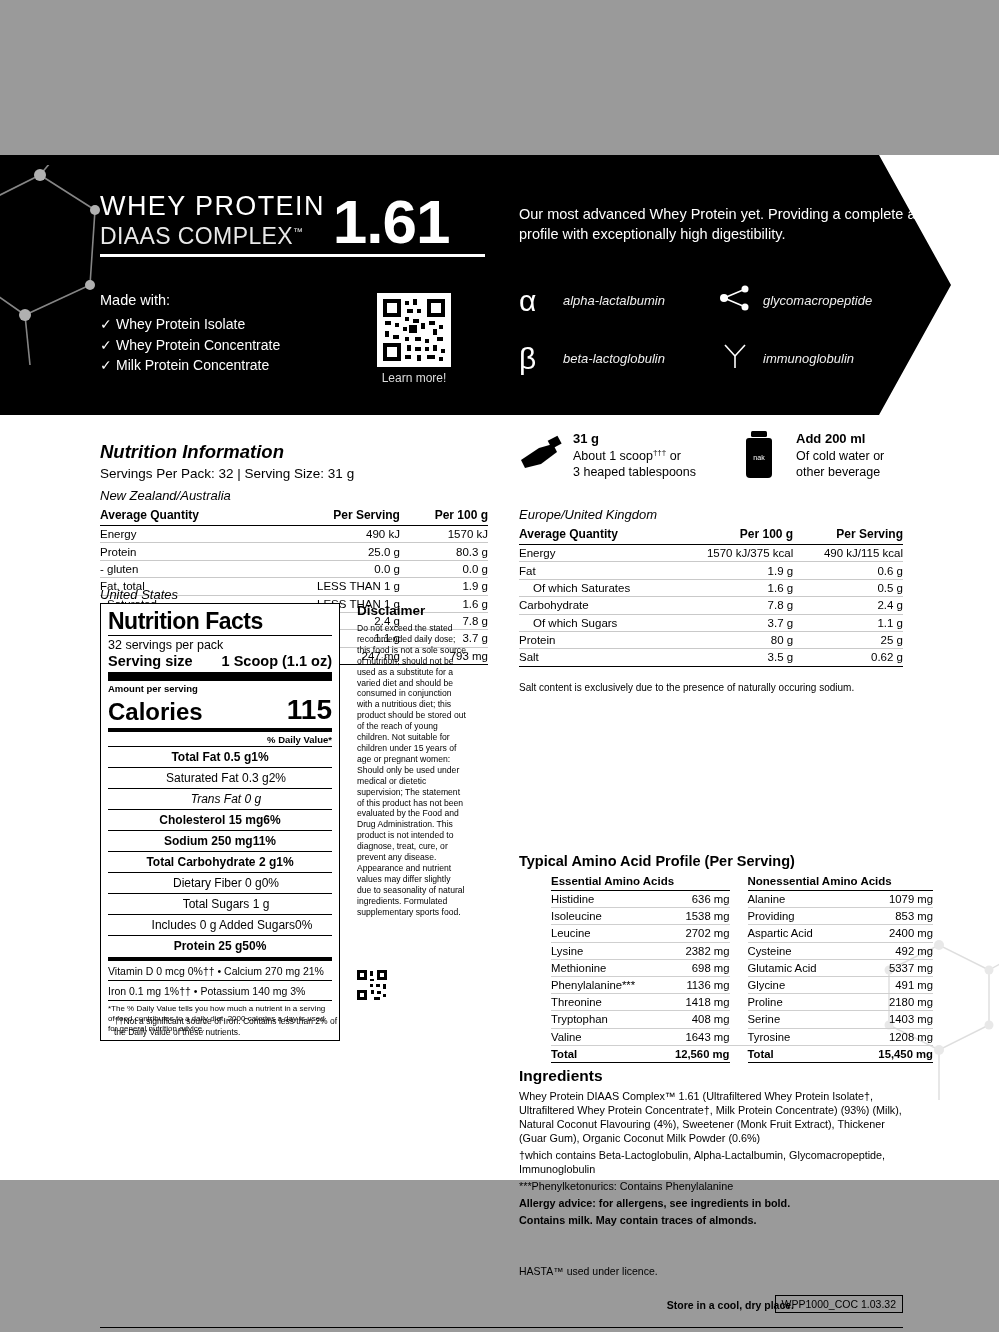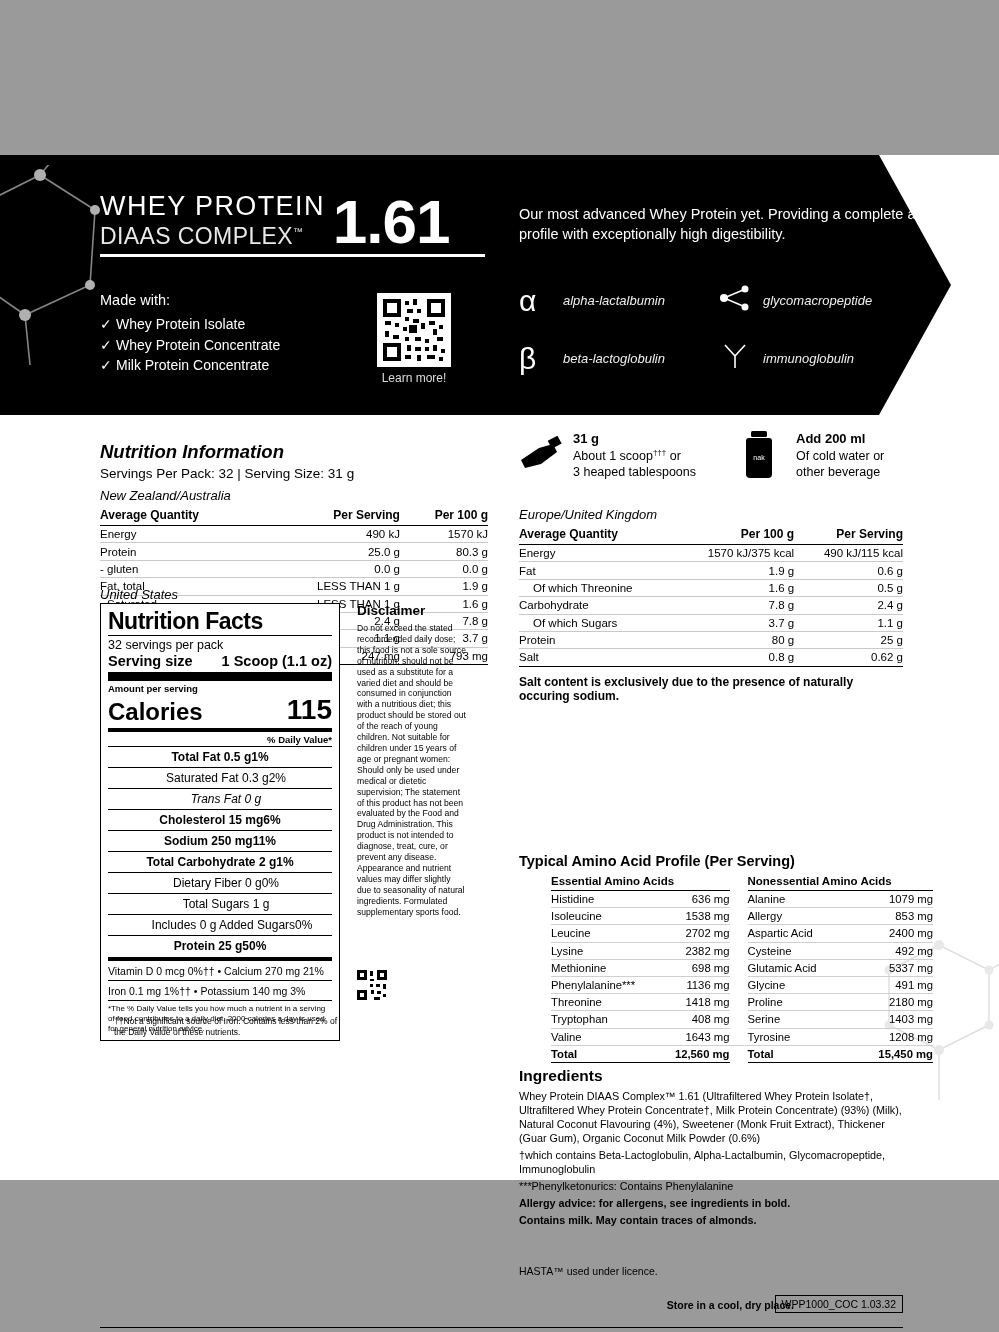--- a/index.html
+++ b/index.html
@@ -93,21 +93,21 @@
   .ntab .cap { font-style: italic; font-size: 13px; margin-bottom: 3px; }
   table.nt { border-collapse: collapse; width: 100%; }
   table.nt th {
     font-weight: 700; font-size: 12px; text-align: right; padding: 2px 0 3px 0;
     border-bottom: 1.6px solid #000;
   }
   table.nt th.l { text-align: left; }
   table.nt td { padding: 2.2px 0; text-align: right; border-bottom: .7px solid #c9c9c9; }
   table.nt td.l { text-align: left; }
   table.nt tr.last td { border-bottom: 1.6px solid #000; }
-  .foot-note { font-size: 12px; margin-top: 8px; font-weight: bold; }
+  .foot-note { font-size: 10px; margin-top: 15px; }
 
   
   .nf {
     position: absolute; left: 100px; top: 445px; width: 240px;
     border: 1.6px solid #000; padding: 5px 7px 6px 7px; background: #fff;
   }
   .nf .nf-title { font-size: 23px; font-weight: 700; letter-spacing: -.5px; line-height: 1.05; }
   .nf .nf-servings { font-size: 12.5px; margin-top: 2px; }
   .nf .nf-size { font-size: 14.5px; font-weight: 700; display: flex; justify-content: space-between; margin-top: 1px; }
   .rule-thick { border-top: 9px solid #000; margin: 3px 0 2px; }
@@ -415,42 +415,42 @@
               <td class="l">Energy</td>
               <td>1570 kJ/375 kcal</td>
               <td>490 kJ/115 kcal</td>
             </tr>
           <tr>
               <td class="l">Fat</td>
               <td>1.9 g</td>
               <td>0.6 g</td>
             </tr>
           <tr>
-              <td class="l" style="padding-left:14px">Of which Threonine</td>
+              <td class="l" style="padding-left:14px">Of which Saturates</td>
               <td>1.6 g</td>
               <td>0.5 g</td>
             </tr>
           <tr>
               <td class="l">Carbohydrate</td>
               <td>7.8 g</td>
               <td>2.4 g</td>
             </tr>
           <tr>
               <td class="l" style="padding-left:14px">Of which Sugars</td>
               <td>3.7 g</td>
               <td>1.1 g</td>
             </tr>
           <tr>
               <td class="l">Protein</td>
               <td>80 g</td>
               <td>25 g</td>
             </tr>
           <tr class="last">
               <td class="l">Salt</td>
-              <td>0.8 g</td>
+              <td>3.5 g</td>
               <td>0.62 g</td>
             </tr>
         </tbody>
       </table>
       <div class="foot-note">Salt content is exclusively due to the presence of naturally occuring sodium.</div>
     </div>
 
     <div class="cap" style="position:absolute; left:100px; top:172px; font-style:italic; font-size:13px;">United States</div>
 
     <div class="nf" style="top:188px;">
@@ -577,21 +577,21 @@
               <td>Histidine</td>
               <td class="r">636 mg</td>
               <td class="gap"></td>
               <td>Alanine</td>
               <td class="r">1079 mg</td>
             </tr>
           <tr>
               <td>Isoleucine</td>
               <td class="r">1538 mg</td>
               <td class="gap"></td>
-              <td>Allergy</td>
+              <td>Providing</td>
               <td class="r">853 mg</td>
             </tr>
           <tr>
               <td>Leucine</td>
               <td class="r">2702 mg</td>
               <td class="gap"></td>
               <td>Aspartic Acid</td>
               <td class="r">2400 mg</td>
             </tr>
           <tr>

